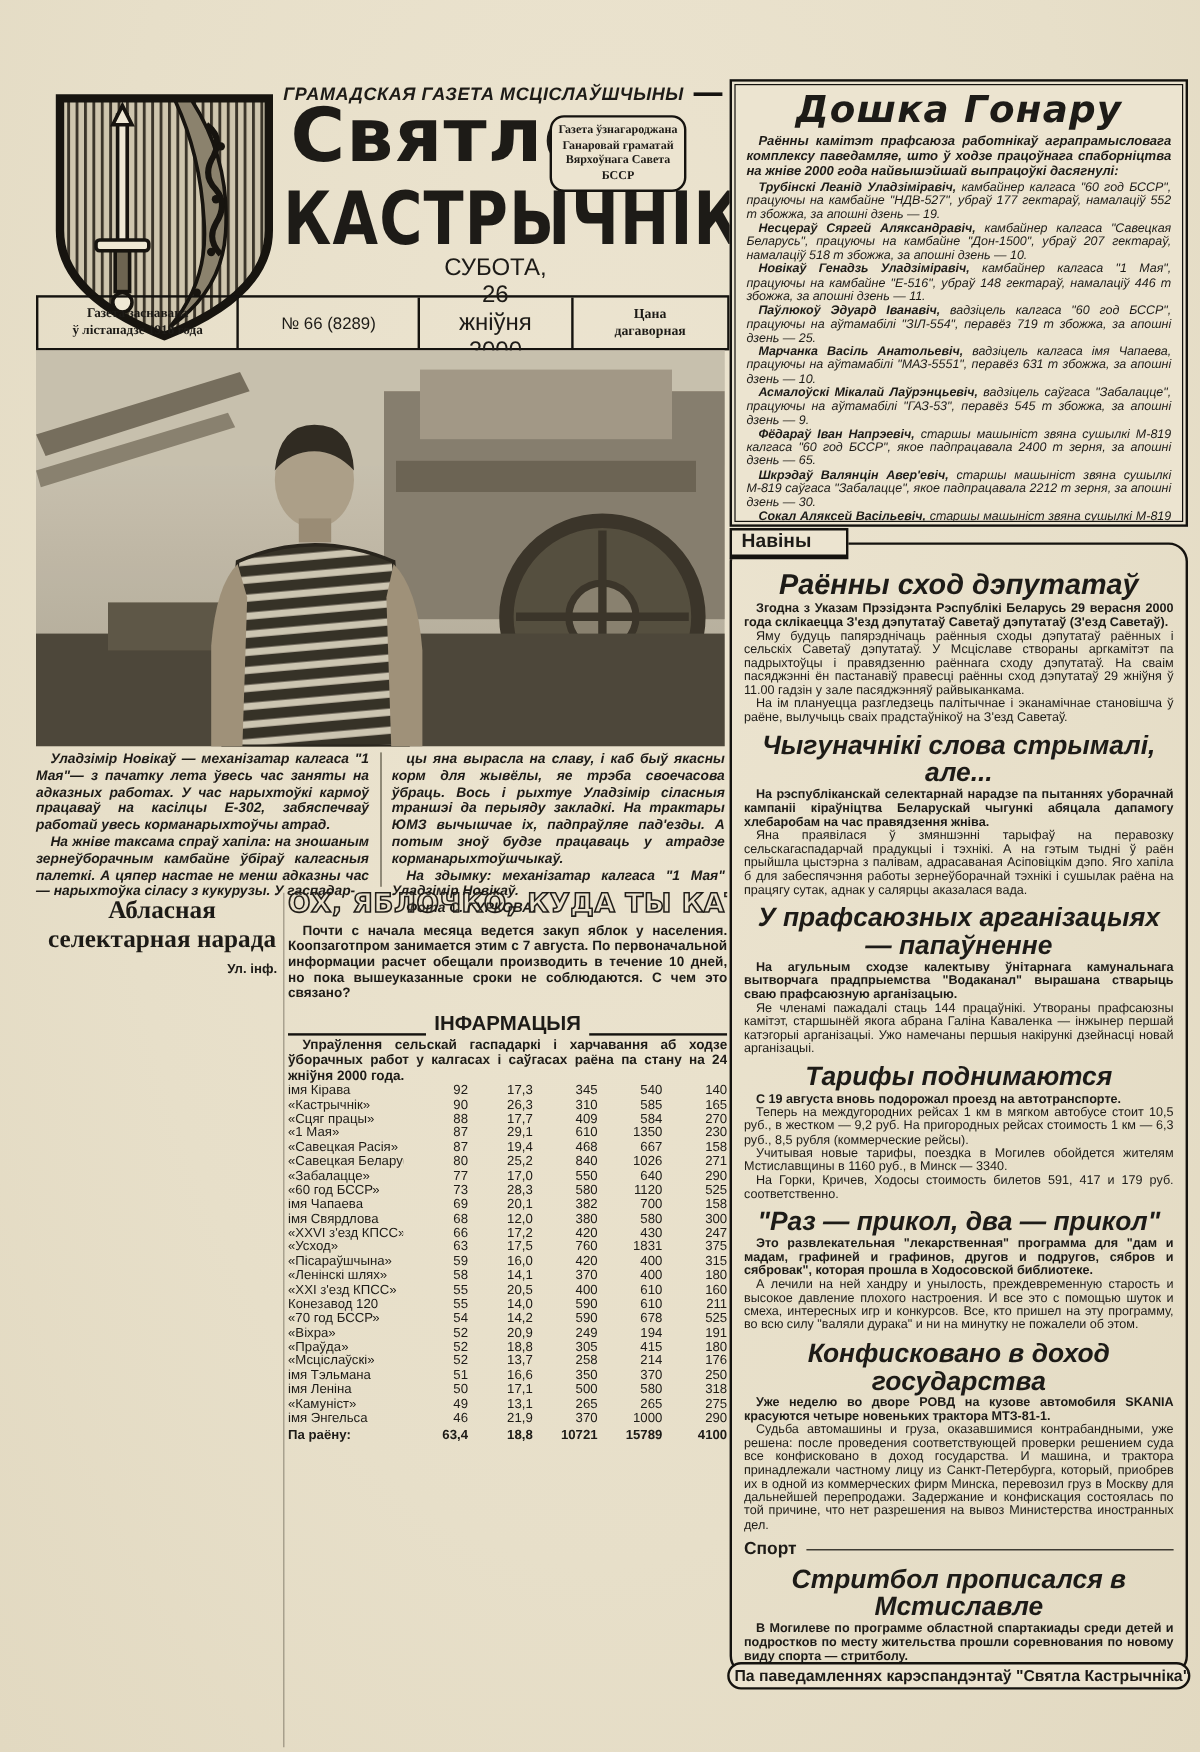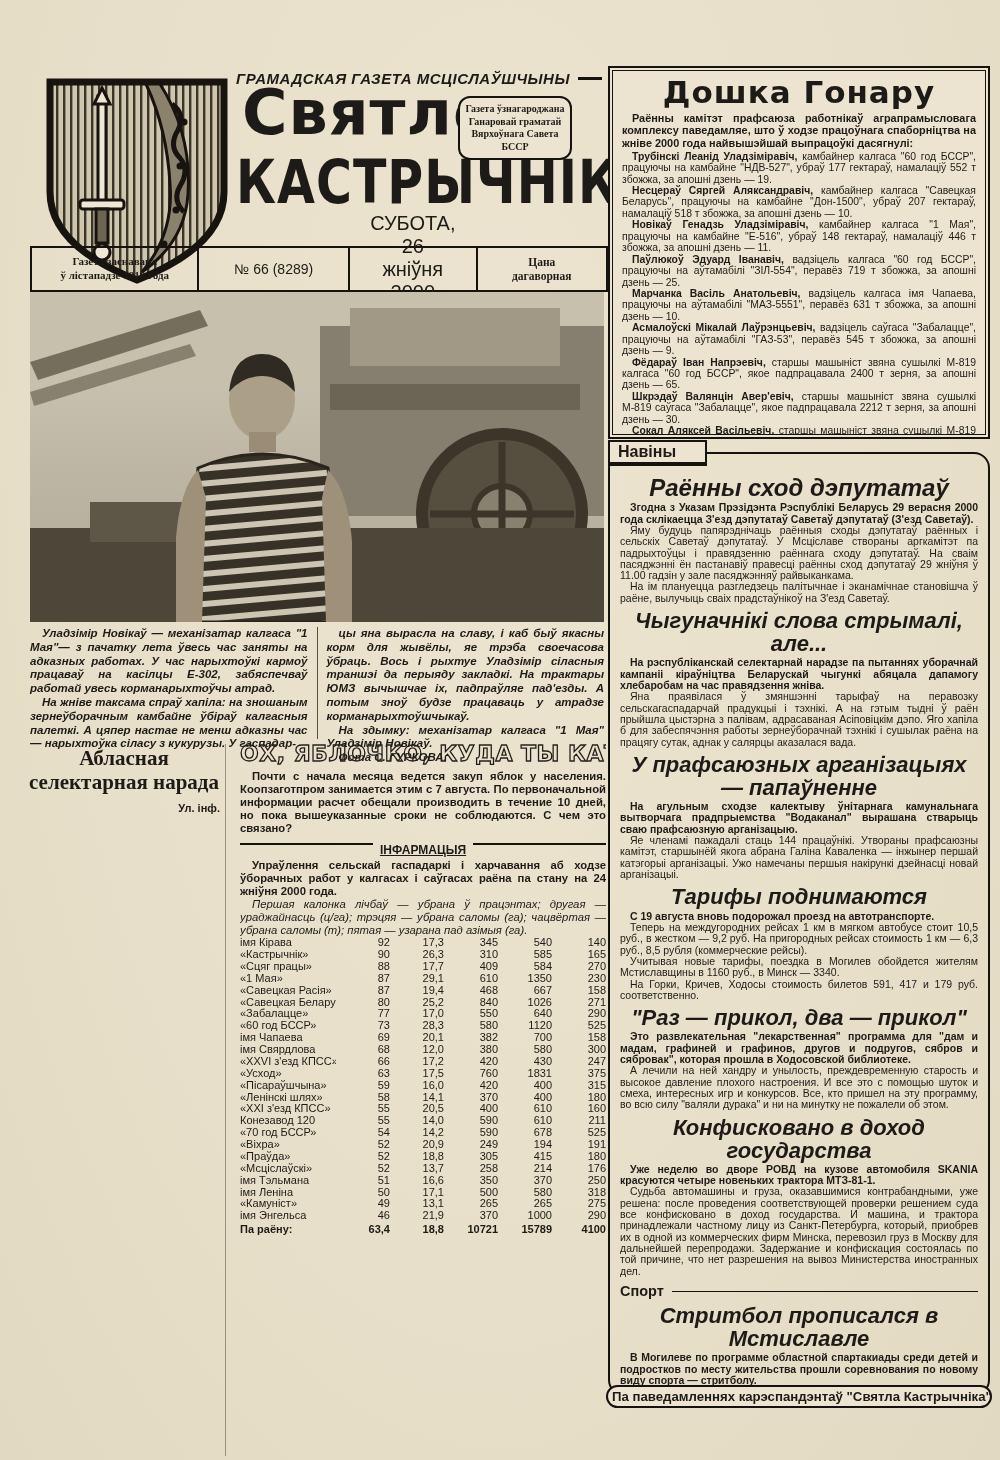--- a/index.html
+++ b/index.html
@@ -35,47 +35,47 @@
 
   
   .caption{left:30px;top:627px;width:574px;height:112px;display:flex;
     font-style:italic;font-weight:bold;font-size:11.5px;line-height:1.2;}
   .caption .ccol{flex:1;}
   .caption .ccol p{margin:0;text-indent:12px;text-align:justify;}
   .caption .ccol2{border-left:1px solid #55503f;padding-left:9px;margin-left:9px;}
   .caption .credit{text-align:right;margin-top:3px;text-indent:0;}
 
   
-  .colA{left:28px;top:744px;width:198px;height:712px;overflow:hidden;
+  .colA{left:39px;top:744px;width:198px;height:712px;overflow:hidden;
     border-right:1px solid rgba(60,54,40,.45);padding-right:5px;box-sizing:border-box;}
   .colA h2{margin:2px 0 8px;font-family:"Liberation Serif",serif;font-weight:bold;
     font-size:21px;line-height:1.15;text-align:center;}
   .colA p{margin:0;font-size:10.8px;line-height:1.13;text-align:justify;text-indent:10px;}
   .colA .sig{text-align:right;font-weight:bold;font-size:11px;margin-top:1px;}
 
   
   .middle{left:240px;top:742px;width:366px;height:716px;overflow:hidden;}
   .outline-head{margin:0 0 5px;font-family:"DejaVu Sans",sans-serif;font-weight:bold;
     font-size:22px;line-height:1.05;letter-spacing:.5px;white-space:nowrap;color:#1d1b17;}
   @supports (-webkit-text-stroke: 1px #000){
     .outline-head{color:rgba(236,228,208,.15);-webkit-text-stroke:1.3px #201d18;}
   }
   .middle p{margin:0;font-size:11.3px;line-height:1.16;text-align:justify;text-indent:12px;}
   .middle p.lead{font-weight:bold;}
-  .inf-head{display:flex;align-items:flex-start;gap:7px;margin:7px 0 2px;font-weight:bold;font-size:12px;text-decoration:underline;}
+  .inf-head{display:flex;align-items:flex-end;gap:7px;margin:7px 0 2px;font-weight:bold;font-size:17px;}
   .inf-head .line{flex:1;border-top:2px solid #15130f;}
   .inf-intro-b{font-weight:bold;font-size:11.6px;line-height:1.15;text-align:justify;margin:0;}
   .inf-intro-i{font-style:italic;font-size:11.6px;line-height:1.15;text-align:justify;margin:0 0 4px;}
   .t-row{display:flex;font-size:11px;line-height:1.08;}
   .t-row .t-name{flex:1;white-space:nowrap;overflow:hidden;}
   .t-row .t-num{width:54px;text-align:right;}
   .t-total{font-weight:bold;margin-top:2px;}
 
   
-  .honor{left:608px;top:66px;width:382px;height:373px;border:2px solid #15130f;background:#ece4d0;box-sizing:border-box;}
+  .honor{left:608px;top:66px;width:382px;height:373px;border:2px solid #15130f;background:#ece4d0;box-sizing:border-box;font-style:italic;}
   .honor-inner{border:1px solid #15130f;margin:2px;padding:4px 9px;height:calc(100% - 4px);box-sizing:border-box;overflow:hidden;}
   .honor h1{margin:0 0 3px;font-family:"DejaVu Sans",sans-serif;font-weight:bold;
     font-size:31px;line-height:1.1;text-align:center;letter-spacing:1px;}
   .honor .intro{font-weight:bold;font-size:10.9px;line-height:1.12;text-align:justify;text-indent:10px;margin:0 0 2px;}
   .honor p.entry{margin:0;font-size:10.4px;line-height:1.1;text-align:justify;text-indent:10px;}
 
   
   .news{left:608px;top:440px;width:382px;height:966px;}
   .news-label{position:absolute;top:0;left:0;z-index:2;background:#ece4d0;
     border:2px solid #15130f;border-bottom:4px solid #15130f;padding:1px 29px 1px 8px;
@@ -229,21 +229,20 @@
         <p></p>
         <p></p>
       </div>
 
     <div class="inf-head">
       <span class="line"></span>
       <span>ІНФАРМАЦЫЯ</span>
       <span class="line"></span>
     </div>
     <p class="inf-intro-b">Упраўлення сельскай гаспадаркі і харчавання аб ходзе ўборачных работ у калгасах і саўгасах раёна па стану на 24 жніўня 2000 года.</p>
-    <p class="inf-intro-i">Першая калонка лічбаў — убрана ў працэнтах; другая — ураджайнасць (ц/га); трэцяя — убрана саломы (га); чацвёртая — убрана саломы (т); пятая — узарана пад азімыя (га).</p>
 
     <div>
 
     <div class="t-row">
         <span class="t-name">імя Кірава</span>
         <span class="t-num">92</span>
         <span class="t-num">17,3</span>
         <span class="t-num">345</span>
         <span class="t-num">540</span>
         <span class="t-num">140</span>

